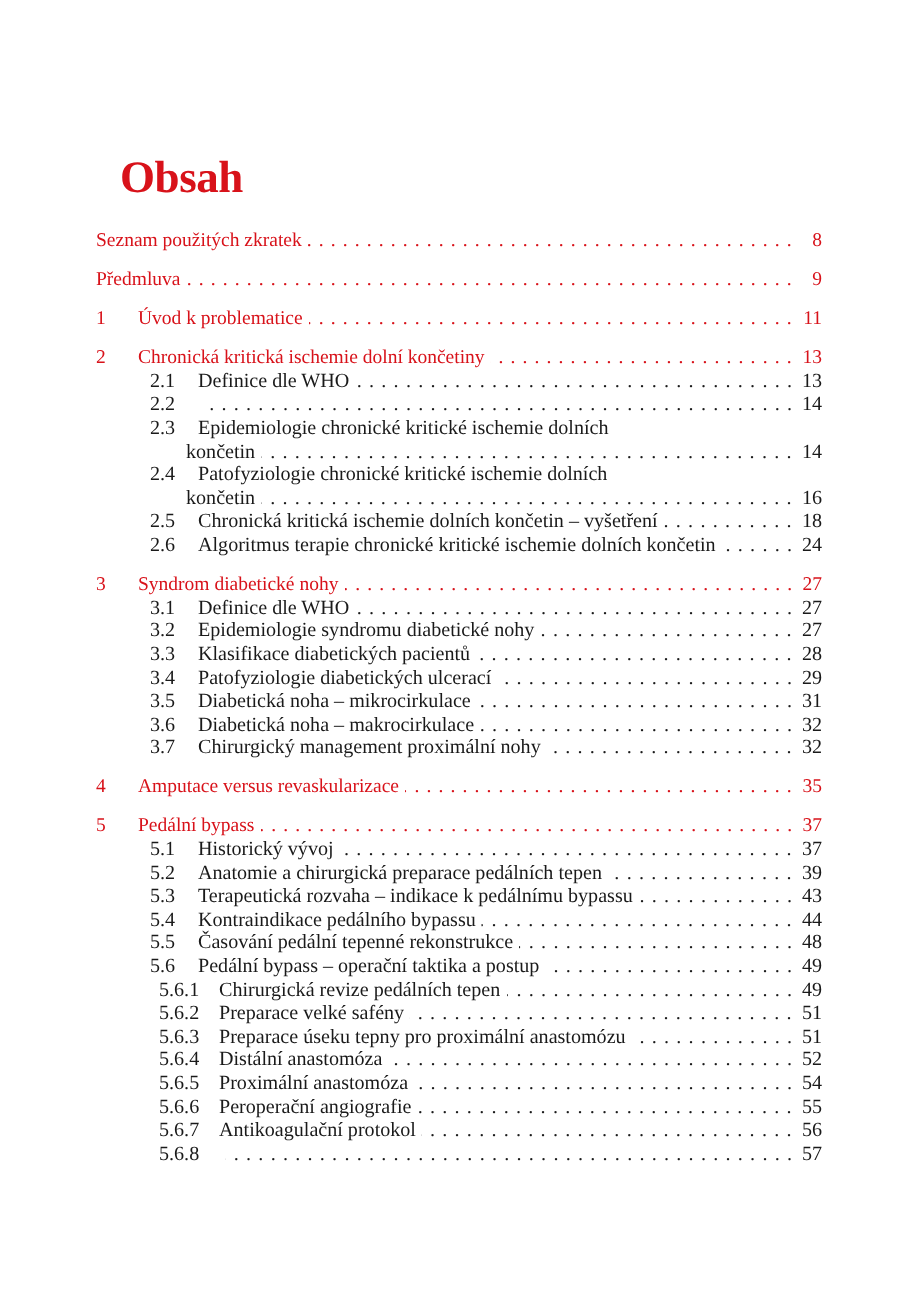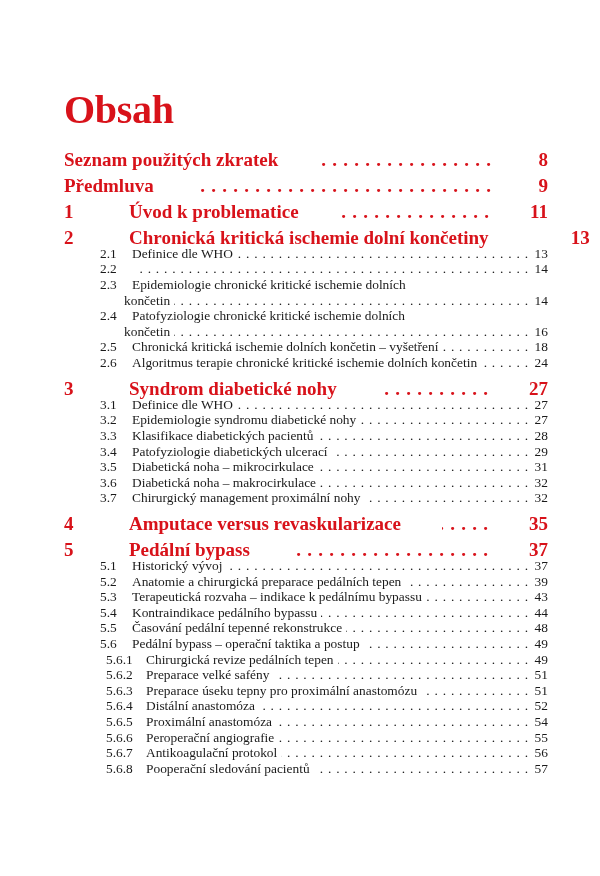--- a/index.html
+++ b/index.html
@@ -1,23 +1,23 @@
 <!DOCTYPE html>
 <html><head>
 <meta charset="utf-8">
 <style>
   html, body { margin: 0; padding: 0; background: #ffffff; }
   body { width: 600px; height: 876px; position: relative; overflow: hidden;
          font-family: "Liberation Serif", "DejaVu Serif", serif; color: #1a1a1a; }
-  .title { position: absolute; left: 64px; top: 86px; font-size: 40px; font-weight: bold;
-           color: #d8121a; letter-spacing: -0.3px; margin: 0; }
+  .title { position: absolute; left: 64px; top: 86px; font-size: 30px; font-weight: bold;
+           color: #d8121a; letter-spacing: -0.3px; margin: 16px; }
   .toc { position: absolute; left: 64px; top: 152px; width: 484px; }
   .row { position: relative; height: 15.6px; line-height: 15.6px; font-size: 13.4px;
          display: flex; align-items: baseline; white-space: nowrap; }
-  .row.main { color: #d8121a; font-weight: bold; font-size: 19px; gap: 37px; }
+  .row.main { color: #d8121a; font-weight: normal; font-size: 13px; }
   .row.gap { margin-top: 10.5px; }
   .num { flex: none; }
   .lvl0 .num { width: 28px; }
   .lvl1 .num { width: 32px; margin-left: 36px; }
   .lvl2 .num { width: 40px; margin-left: 42px; }
   .cont { padding-left: 60px; }
   .text { flex: none; }
   .dots { flex: 1 1 auto; overflow: hidden; margin: 0 4px 0 4px; letter-spacing: 4.6px;
           text-align: right; direction: rtl; }
   .dots::before { content: ". . . . . . . . . . . . . . . . . . . . . . . . . . . . . . . . . . . . . . . . . . . . . . . . . . . . . . . . . . . . . . . . . . . . . . . . . . . . . . . . . . . . . . . . . . . . . . . . . . . . ."; letter-spacing: 0; word-spacing: 1.5px; }
@@ -235,18 +235,17 @@
     <span class="page">55</span>
   </div>
   <div class="row lvl2">
     <span class="num">5.6.7</span>
     <span class="text">Antikoagulační protokol</span>
     <span class="dots"></span>
     <span class="page">56</span>
   </div>
   <div class="row lvl2">
     <span class="num">5.6.8</span>
-    <span class="text">Pooperační sledování pacientů</span>
     <span class="dots"></span>
     <span class="page">57</span>
   </div>
 
 </div>
 
 </body></html>

